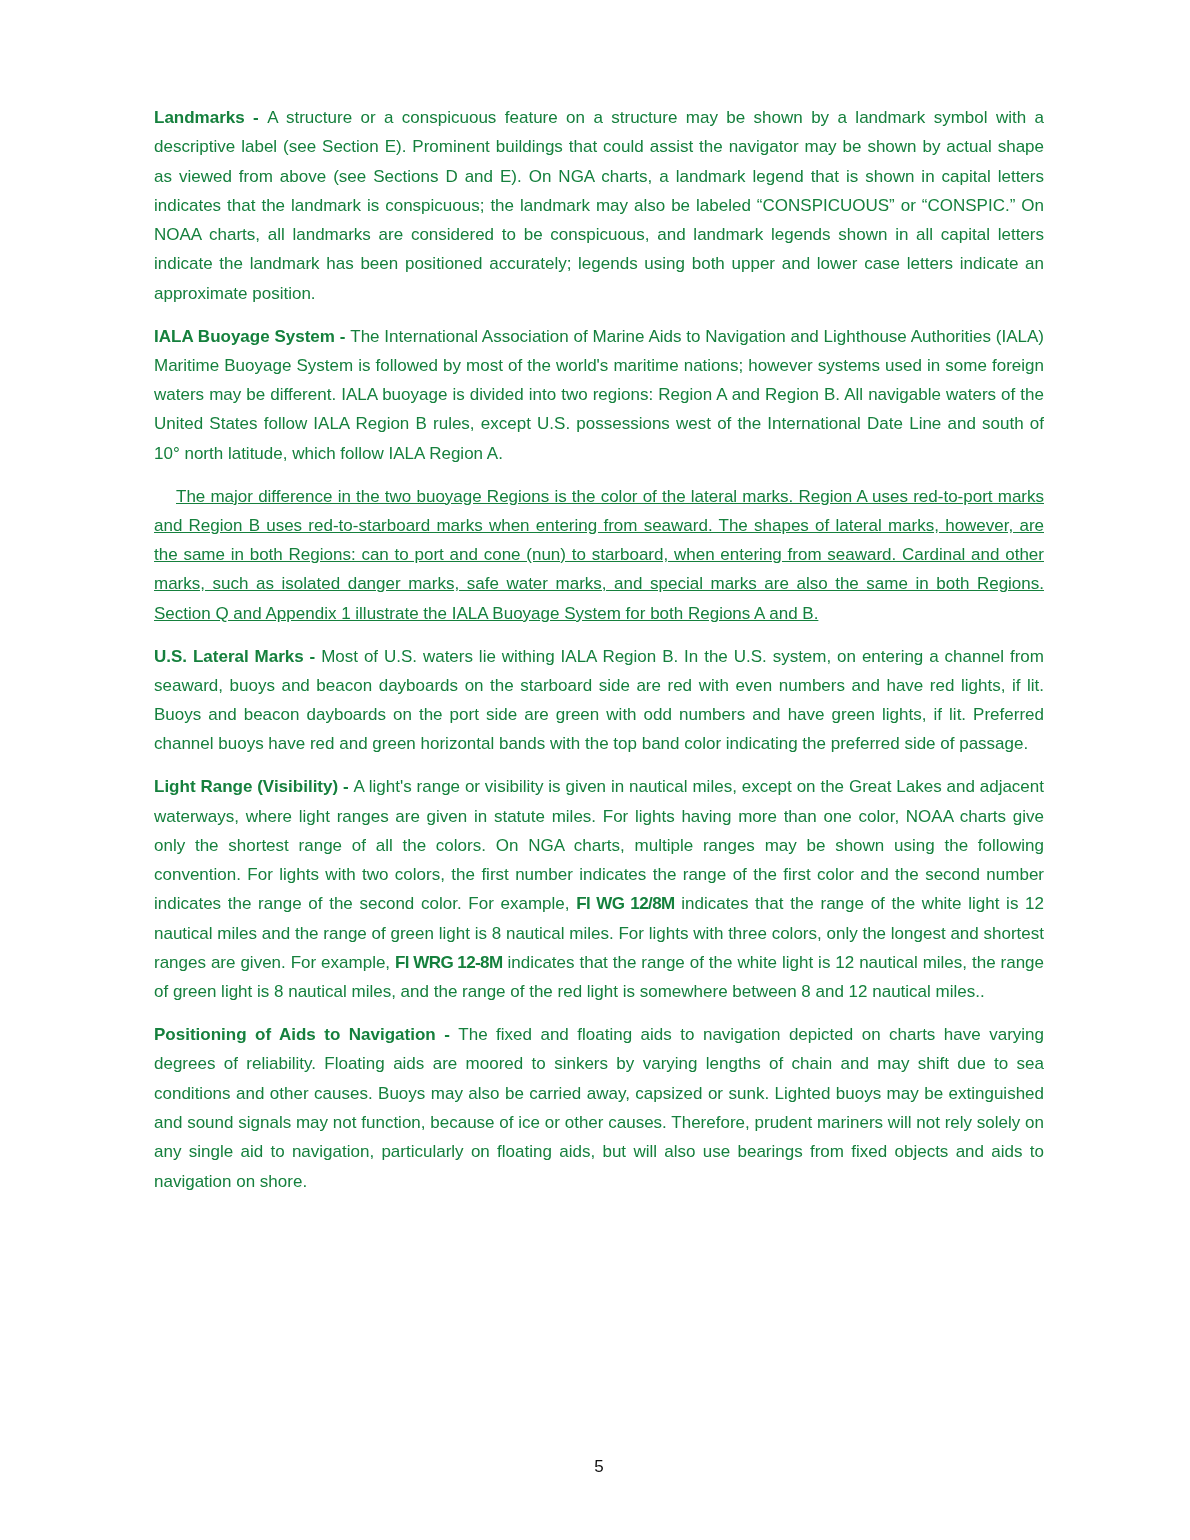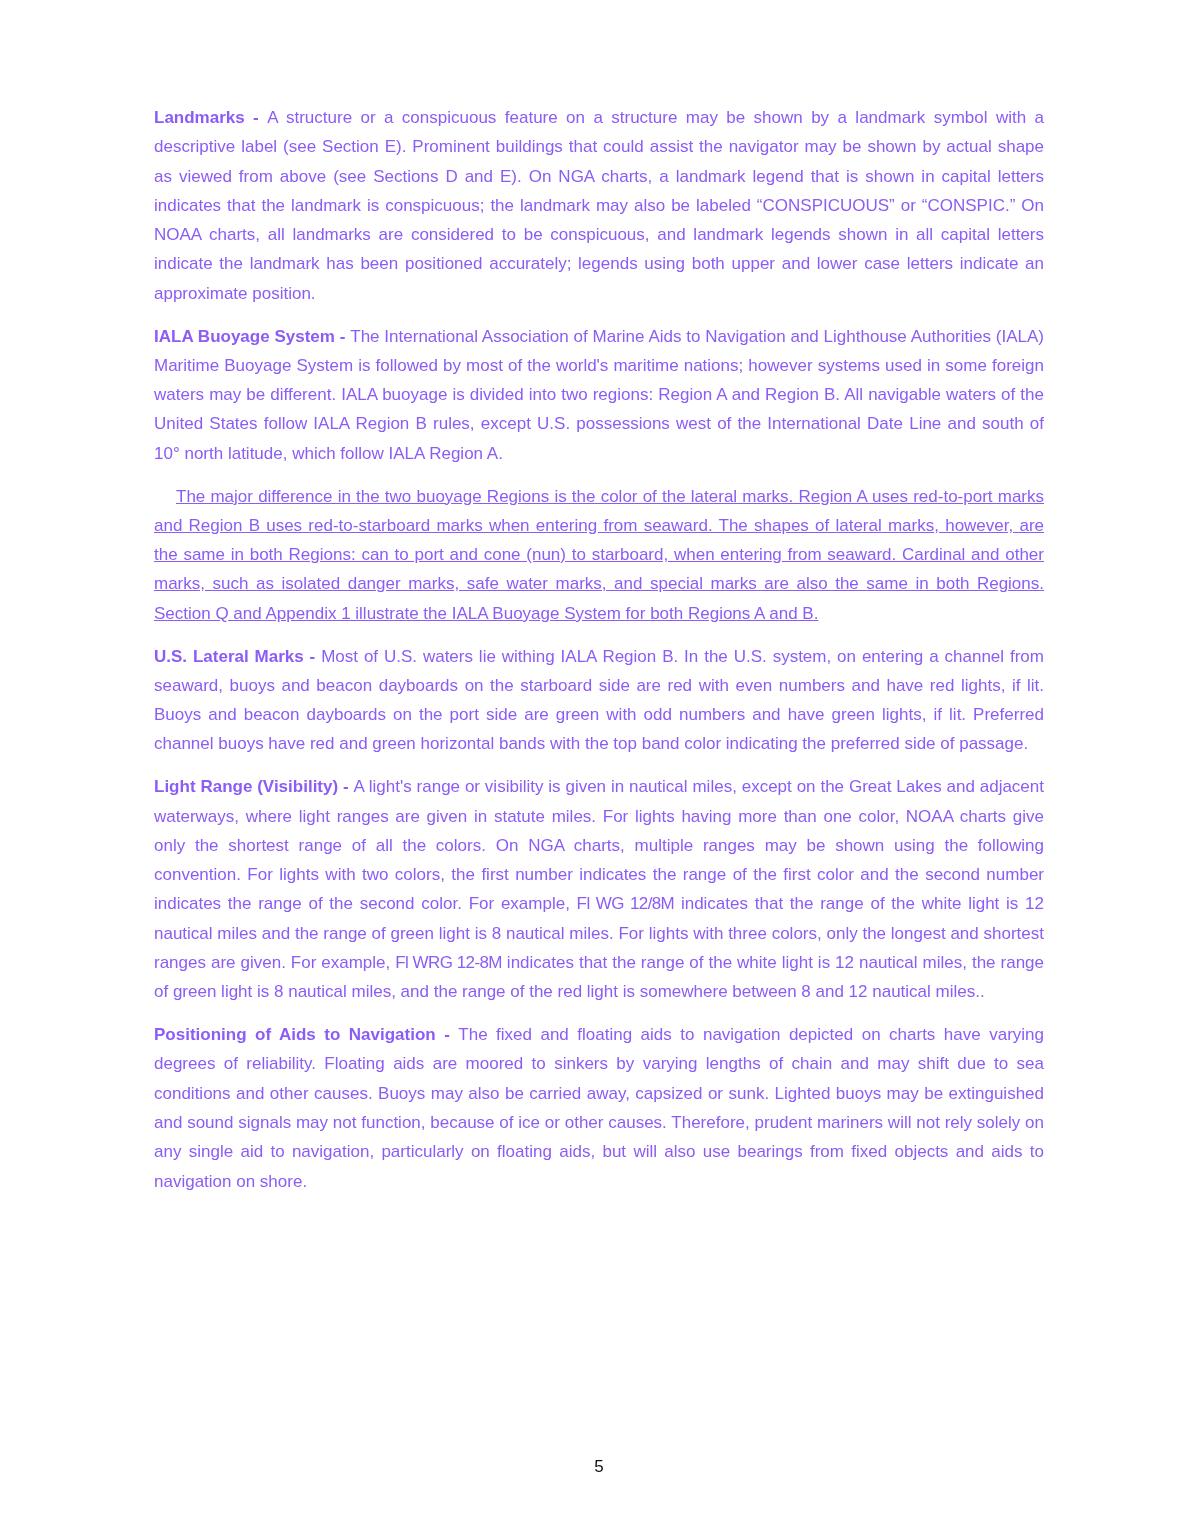--- a/index.html
+++ b/index.html
@@ -20,31 +20,31 @@
     position: absolute;
     left: 154px;
     top: 103px;
     width: 890px;
   }
   .para {
     margin: 0 0 13.5px 0;
     font-size: 17px;
     line-height: 29.3px;
     text-align: justify;
-    color: #8b5cf6;
+    color: #15803d;
   }
   .para.indent {
     text-indent: 22px;
     text-decoration: underline;
   }
   .b {
     font-weight: bold;
   }
   .cond {
-    font-weight: normal;
+    font-weight: bold;
     letter-spacing: -0.6px;
   }
   .page-footer {
     position: absolute;
     left: 154px;
     top: 1452px;
     width: 890px;
     text-align: center;
   }
   .page-number {

